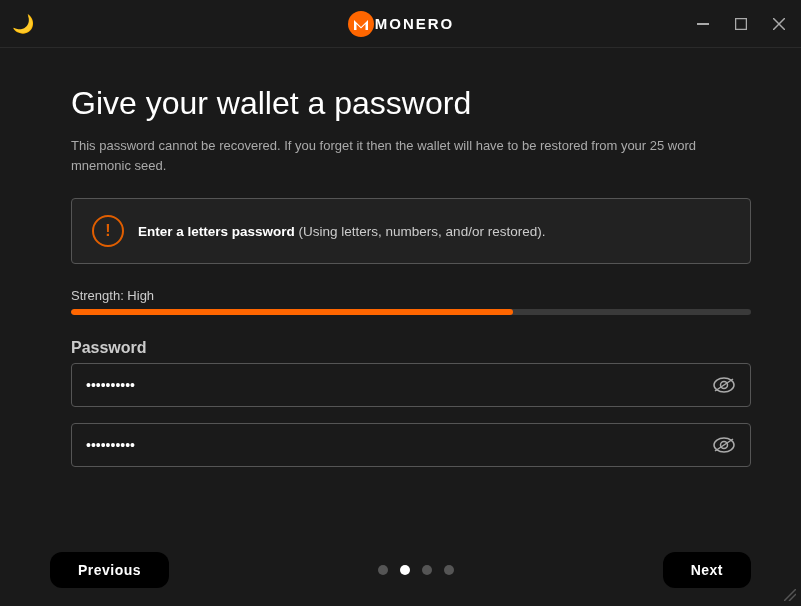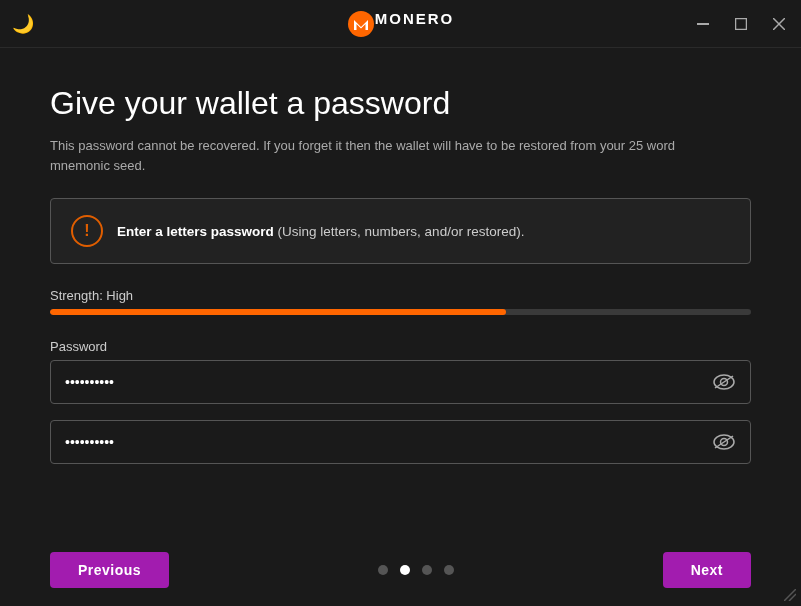--- a/index.html
+++ b/index.html
@@ -20,20 +20,21 @@
       align-items: center;
       justify-content: center;
       height: 48px;
       background-color: #1a1a1a;
       position: relative;
       border-bottom: 1px solid #2a2a2a;
     }
 
     .title-bar-logo {
       display: flex;
+      align-items: center;
       gap: 0;
     }
 
     .monero-icon {
       width: 28px;
       height: 28px;
     }
 
     .title-bar-title {
       font-size: 15px;
@@ -67,21 +68,21 @@
 
     .title-bar-left {
       position: absolute;
       left: 12px;
       top: 50%;
       transform: translateY(-50%);
     }
 
     
     .content {
-      padding: 36px 50px 20px 50px;
+      padding: 36px 50px 20px 71px;
     }
 
     .page-title {
       font-size: 32px;
       font-weight: 300;
       color: #ffffff;
       margin-bottom: 14px;
       line-height: 1.2;
     }
 
@@ -153,23 +154,24 @@
       border-radius: 3px;
       width: 65%;
     }
 
     
     .field-section {
       margin-bottom: 16px;
     }
 
     .field-label {
-      font-size: 13px;
+      font-size: 16px;
       color: #cccccc;
       margin-bottom: 6px;
+      font-weight: bold;
     }
 
     .field-wrapper {
       position: relative;
       display: flex;
       align-items: center;
     }
 
     .password-input {
       width: 100%;
@@ -204,24 +206,24 @@
       right: 0;
       height: 72px;
       display: flex;
       align-items: center;
       justify-content: space-between;
       padding: 0 50px;
       background-color: #1a1a1a;
     }
 
     .nav-btn {
-      background-color: #a21caf;
+      background-color: #000000;
       color: #ffffff;
       border: none;
-      border-radius: 4px;
+      border-radius: 12px;
       padding: 10px 28px;
       font-size: 14px;
       font-weight: 600;
       cursor: pointer;
       letter-spacing: 0.5px;
     }
 
     
     .dots {
       display: flex;

